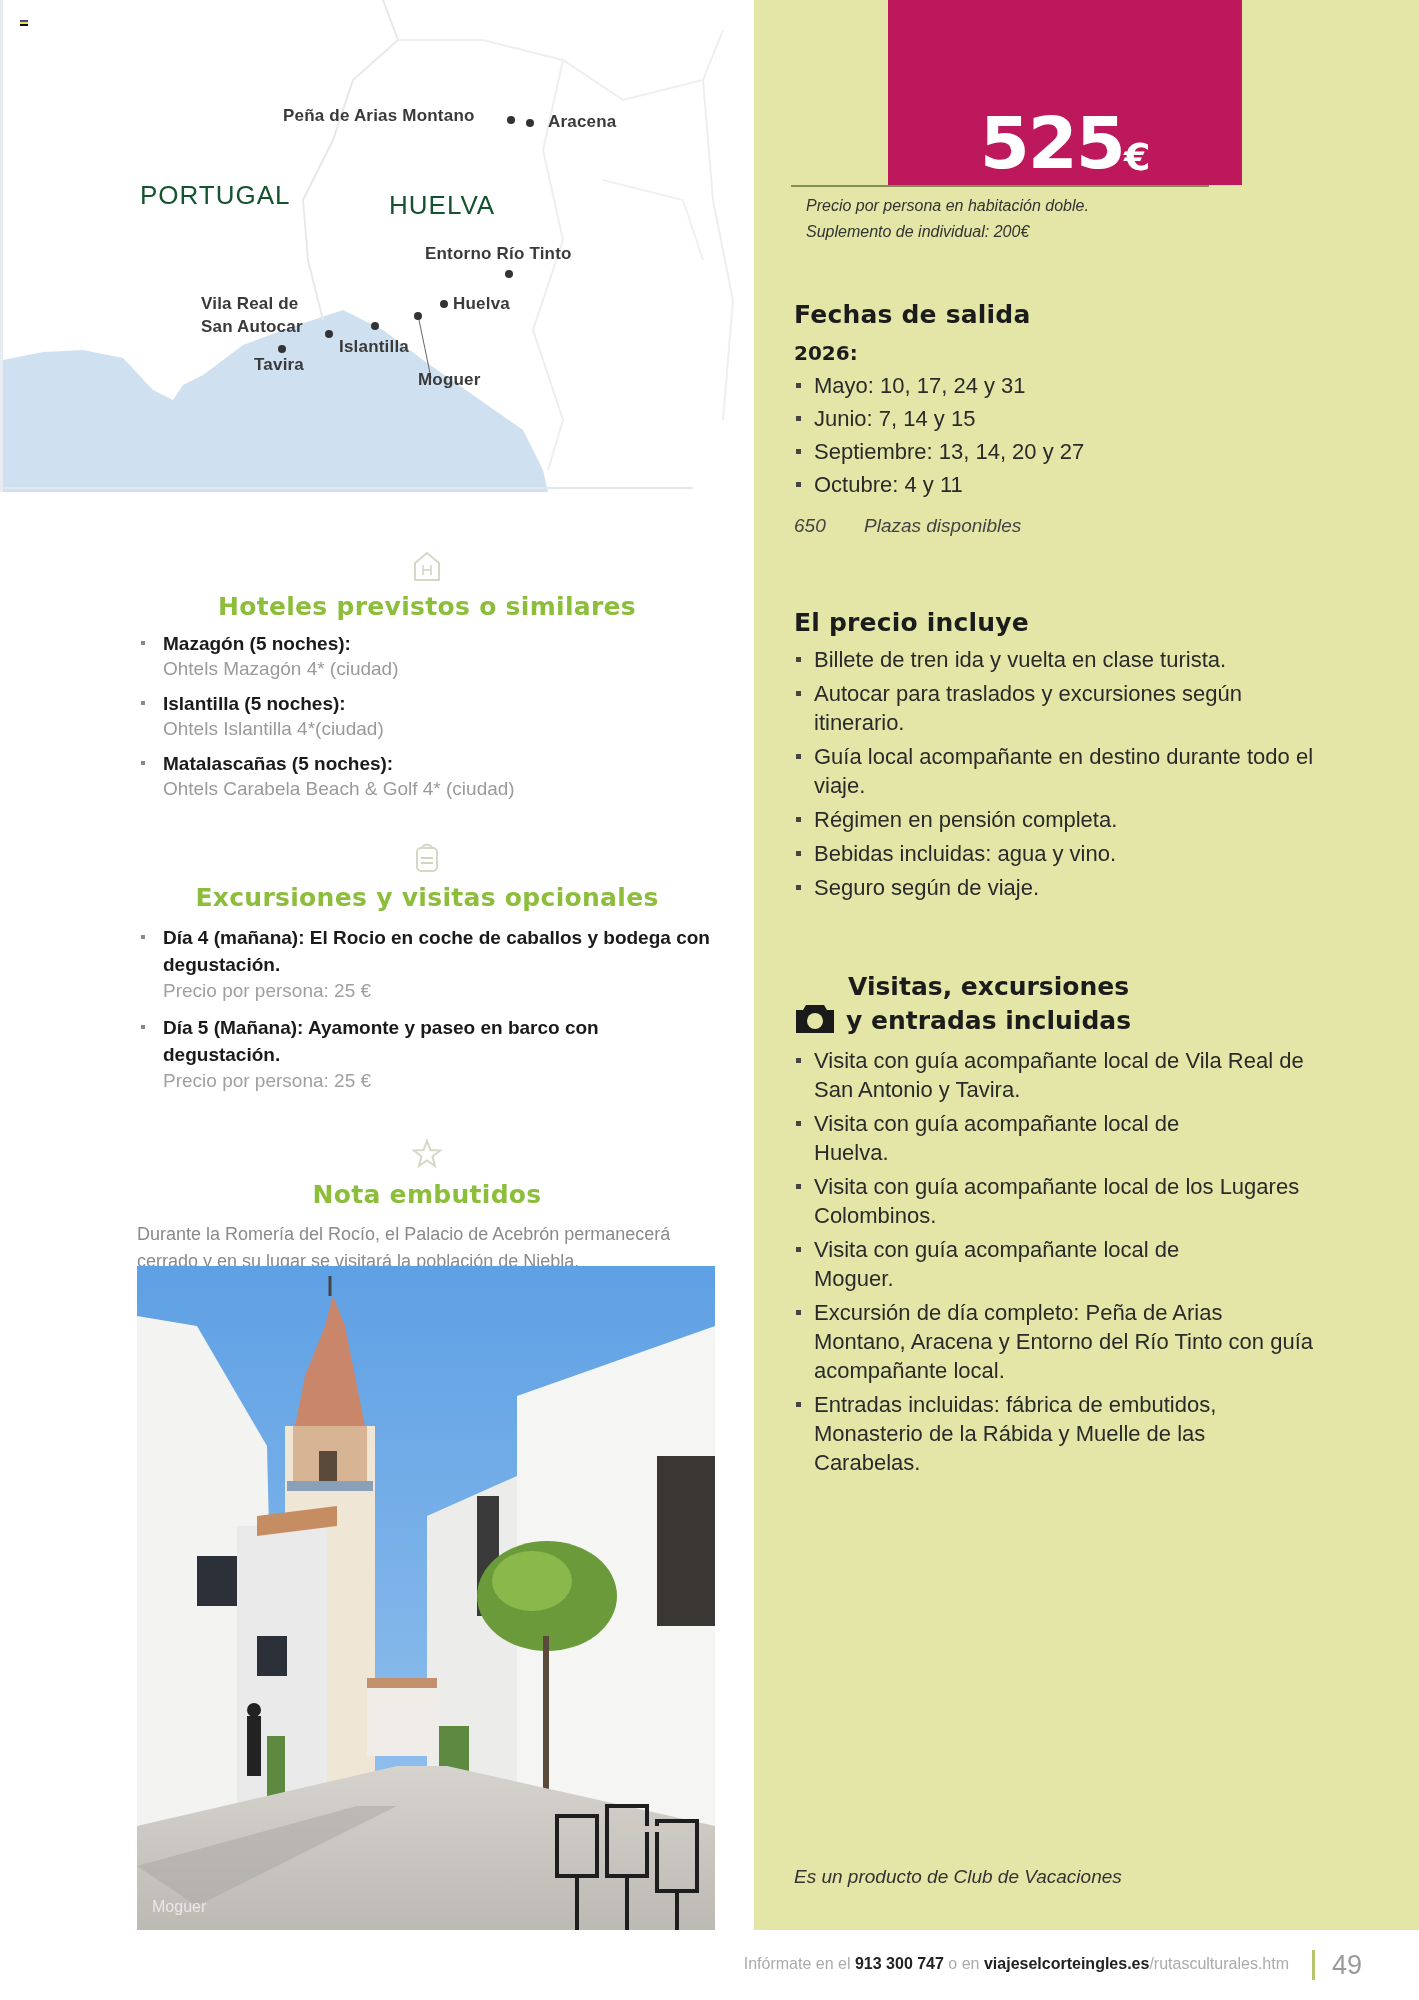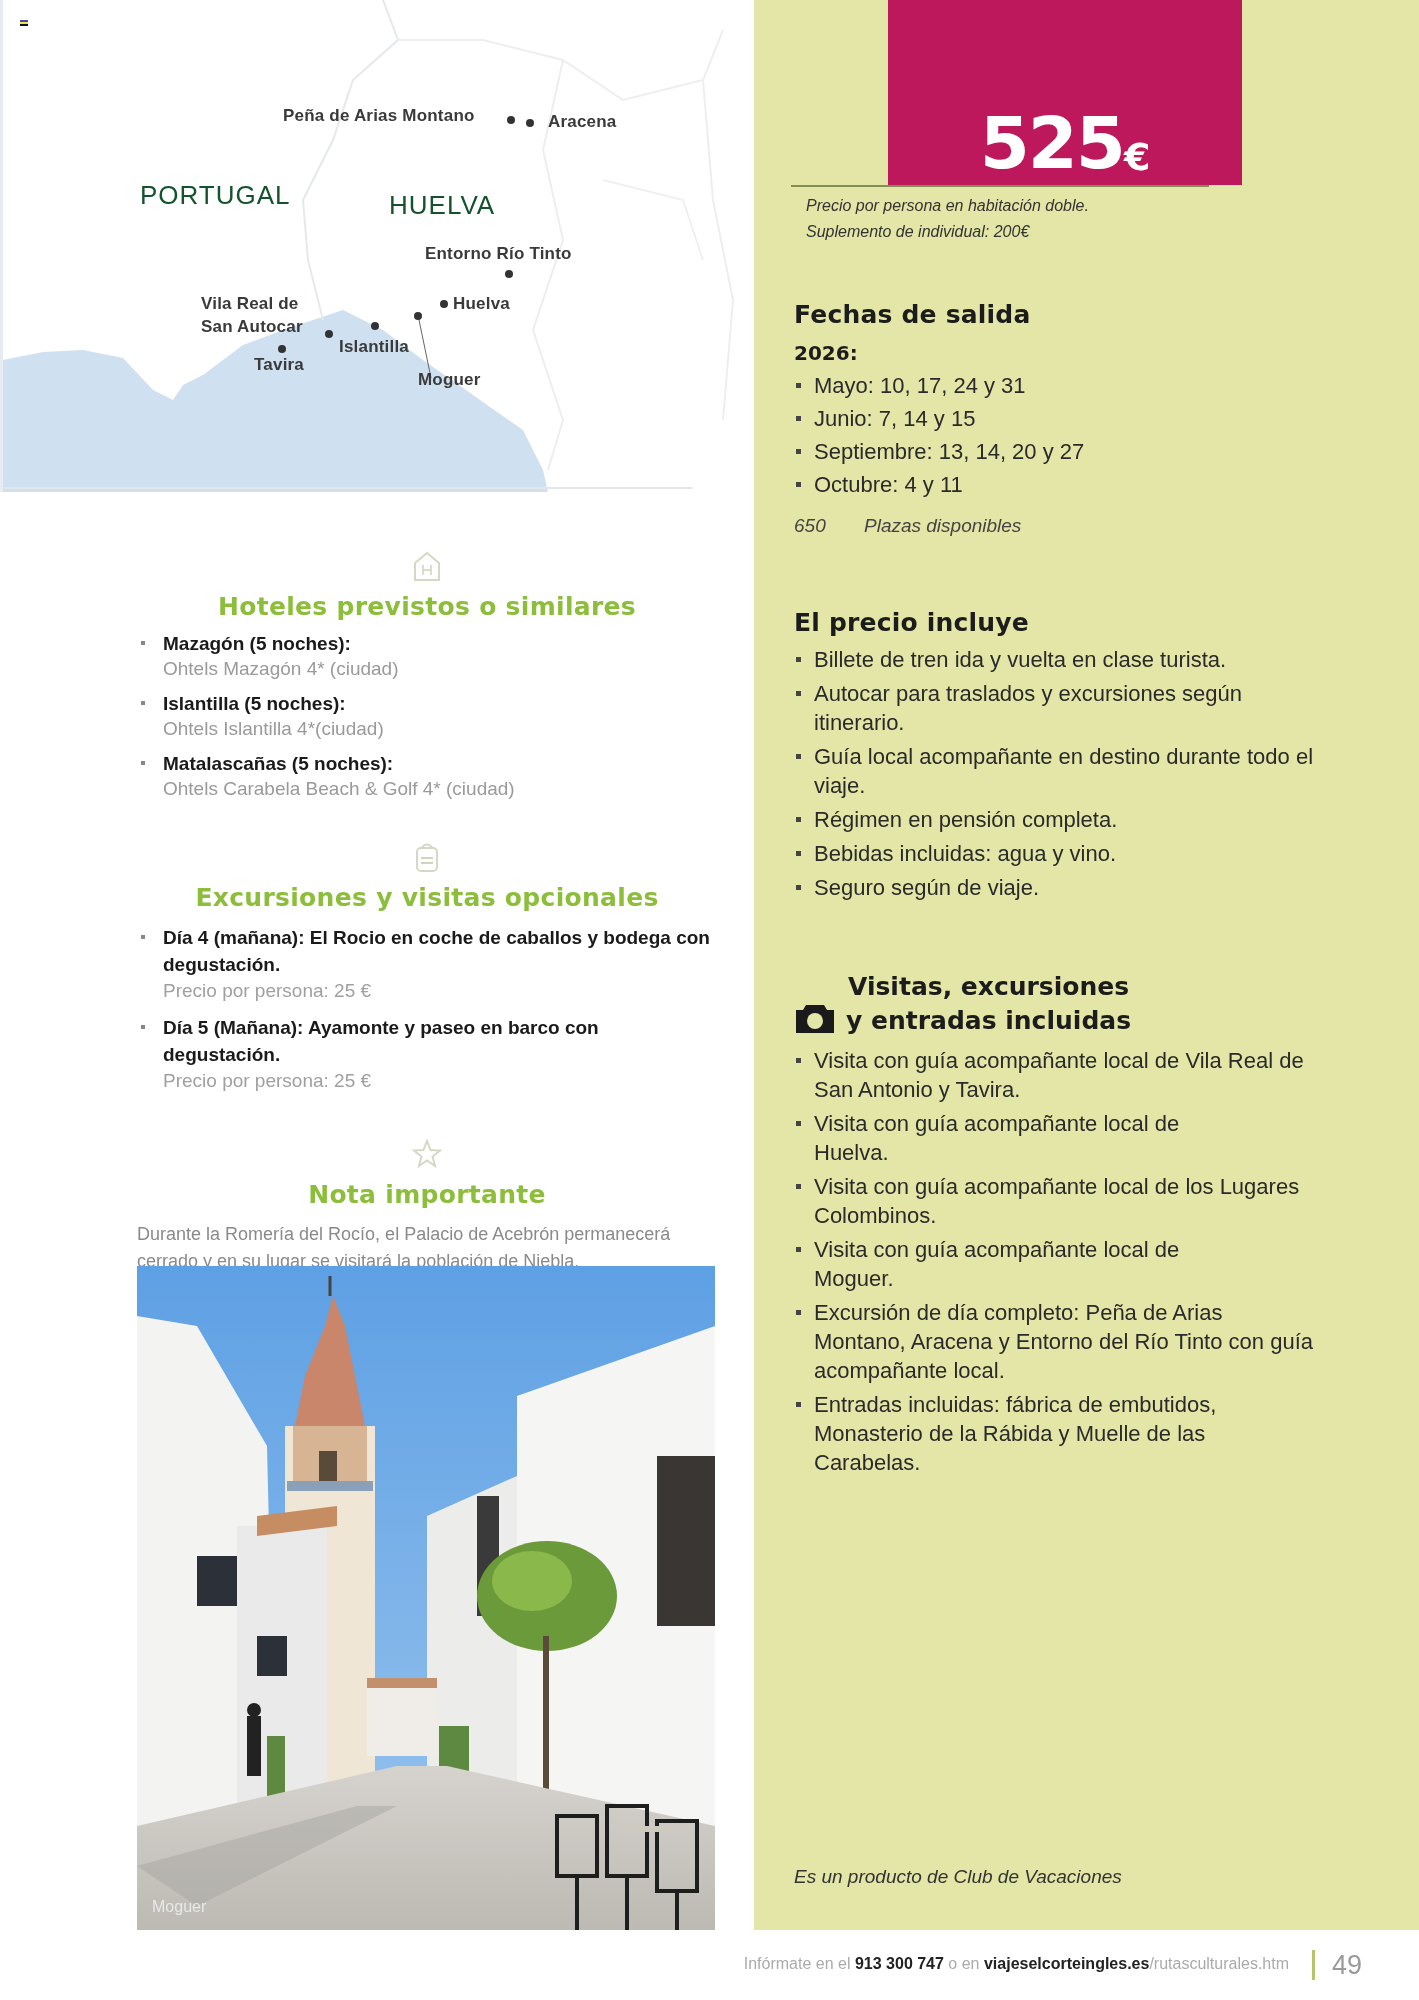--- a/index.html
+++ b/index.html
@@ -168,21 +168,21 @@
   </ul>
 
   <div class="gap-1" style="height:34px;"></div>
 
   <div class="sec-title">
     <span class="icon">
       <svg width="32" height="32" viewBox="0 0 32 32">
           <path d="M16,3 L19.5,12 L29,12.5 L21.5,18.5 L24,28 L16,22.5 L8,28 L10.5,18.5 L3,12.5 L12.5,12 Z" fill="none" stroke="#d4d8c4" stroke-width="2"></path>
         </svg>
     </span>
-    <span>Nota importante</span>
+    <span>Nota embutidos</span>
   </div>
   <p class="note-text">Durante la Romería del Rocío, el Palacio de Acebrón permanecerá cerrado y en su lugar se visitará la población de Niebla.</p>
 </div>
 
 <div class="photo">
   <svg width="578" height="664" viewBox="0 0 578 664">
     <defs>
       <linearGradient id="sky" x1="0" y1="0" x2="0" y2="1">
           <stop offset="0" stop-color="#5ea0e4"></stop>
           <stop offset="1" stop-color="#9cc6ee"></stop>

